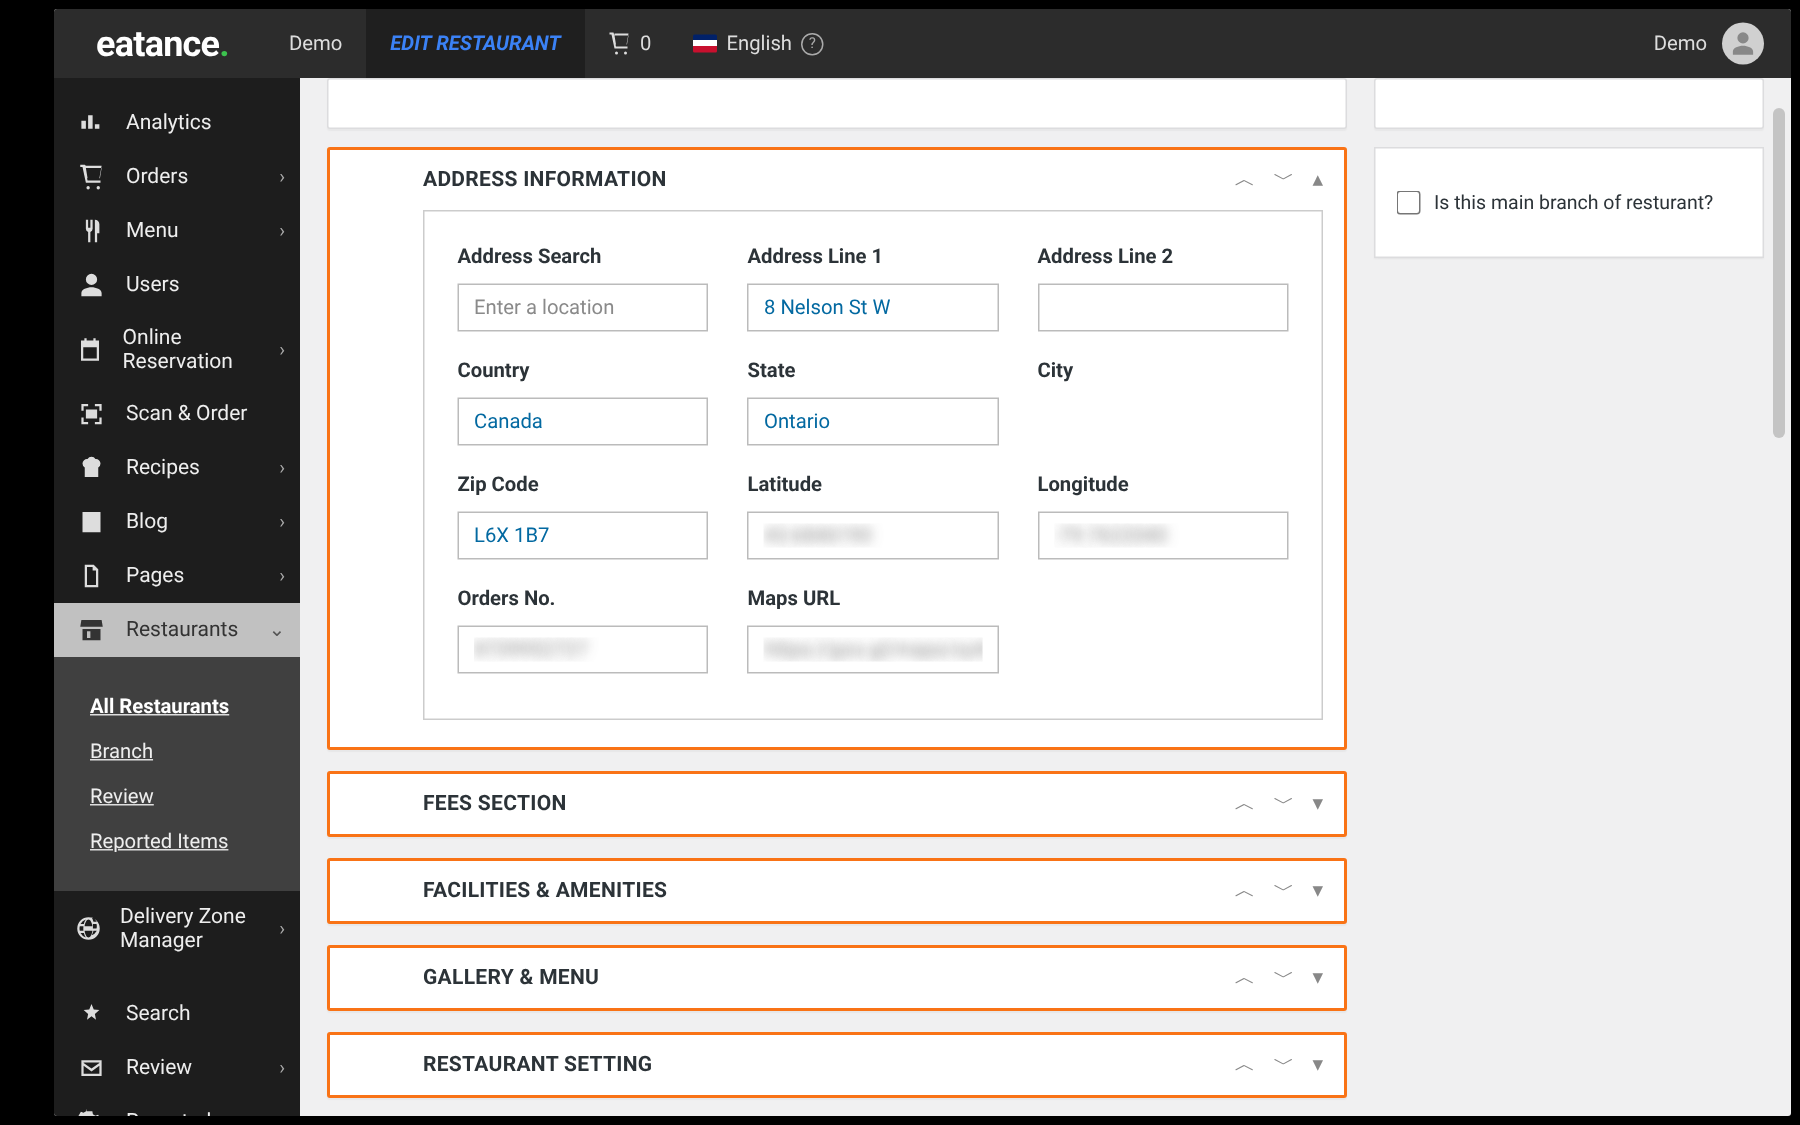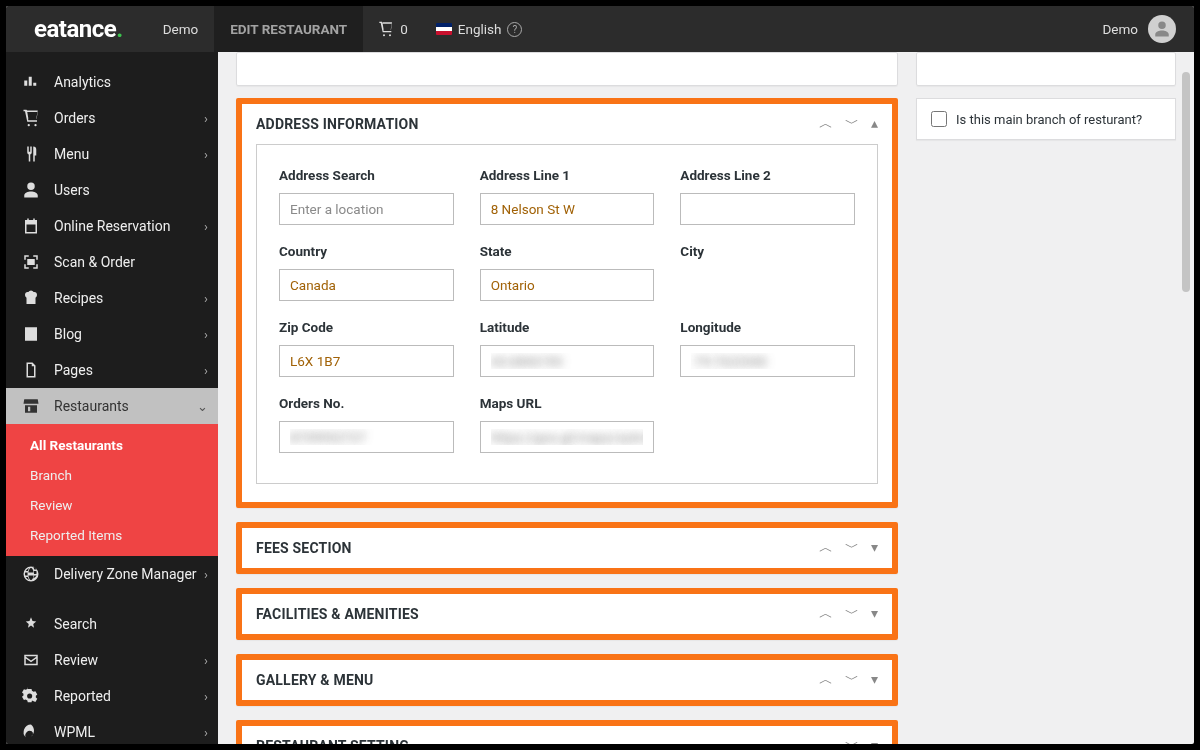--- a/index.html
+++ b/index.html
@@ -1,73 +1,73 @@
 <!DOCTYPE html>
 <html><head>
 <meta charset="utf-8">
 <style>
 * { margin:0; padding:0; box-sizing:border-box; font-family:-apple-system,BlinkMacSystemFont,"Segoe UI",Roboto,sans-serif; }
 body { background:#000; padding:6px; height:750px; overflow:hidden; }
-.app { display:flex; flex-direction:column; height:100%; background:#f0f0f1; border-radius:2px; overflow:hidden; }
+.app { display:flex; flex-direction:column; height:100%; background:#f0f0f1; border-radius:2px; overflow:hidden;margin-left:30px; }
 
 
 .topbar { background:#2c2c2c; color:#ddd; height:46px; display:flex; align-items:center; position:relative; }
 .logo { font-size:24px; font-weight:700; color:#fff; padding:0 24px 0 28px; letter-spacing:-.5px; }
 .logo .dot { color:#3cc24e; }
 .topnav { display:flex; align-items:center; height:100%; }
 .topnav a { color:#ddd; text-decoration:none; padding:0 16px; height:100%; display:flex; align-items:center; font-size:13.5px; }
-.topnav a.active { background:#1f1f1f; color:#a3a3a3; font-weight:700; }
+.topnav a.active { background:#1f1f1f; color:#3b82f6; font-weight:700;font-style:italic; }
 .topnav .cart { display:flex; align-items:center; padding:0 14px; font-size:13.5px; }
 .topnav .cart svg { margin-right:5px; }
 .topnav .lang { display:flex; align-items:center; padding:0 14px; font-size:13.5px; gap:6px; }
 .flag { width:16px; height:12px; background:linear-gradient(to bottom,#012169 0 33%,#fff 33% 66%,#c8102e 66% 100%); border-radius:1px; }
 .help-ic { width:15px; height:15px; border:1.5px solid #aaa; border-radius:50%; display:inline-flex; align-items:center; justify-content:center; font-size:10px; color:#aaa; }
 .userarea { margin-left:auto; display:flex; align-items:center; padding-right:18px; font-size:13.5px; gap:10px; }
 .avatar { width:28px; height:28px; background:#d0d0d0; border-radius:50%; display:flex; align-items:center; justify-content:center; }
 .avatar svg { fill:#888; }
 
 
 .main { flex:1; display:flex; overflow:hidden; }
-.sidebar { width:212px; background:#1d1d1d; color:#ddd; overflow-y:auto; padding-top:12px; }
+.sidebar { width:164px; background:#1d1d1d; color:#ddd; overflow-y:auto; padding-top:12px; }
 .sidebar a { display:flex; align-items:center; color:#eee; text-decoration:none; font-size:14px; padding:9px 10px 9px 14px; position:relative; }
 .sidebar a.active { background:#c1c1c1; color:#333; }
 .sidebar a .ic { width:22px; display:inline-flex; justify-content:center; margin-right:12px; }
 .sidebar a .chev { margin-left:auto; font-size:13px; color:#aaa; }
 .sidebar a.active .chev { color:#555; }
-.submenu { background:#ef4444; padding:6px 0; }
+.submenu { background:#404040; padding:18px 0;text-decoration:underline; }
 .submenu a { padding:7px 14px 7px 24px; font-size:13.5px; font-weight:400; }
 .submenu a.sub-active { font-weight:700; color:#fff; }
 .sidebar-gap { height:14px; }
 
 .content { flex:1; overflow-y:auto; padding:0 18px 18px 18px; position:relative; }
 .content-scroll { position:absolute; right:4px; top:20px; bottom:20px; width:8px; display:flex; align-items:flex-start; }
 .content-scroll .thumb { width:8px; height:220px; background:#c4c4c4; border-radius:4px; margin-top:0; }
 .content-inner { display:flex; gap:18px; align-items:flex-start; padding-top:0; }
 .col-main { flex:1; }
 .col-side { width:260px; }
 
 
 .strip { height:34px; background:#fff; border:1px solid #dcdcde; border-radius:2px; margin-bottom:12px; box-shadow:0 1px 1px rgba(0,0,0,.04); }
 
 
-.panel { background:#fff; border:6px solid #f97316; border-radius:2px; margin-bottom:14px; box-shadow:0 1px 1px rgba(0,0,0,.04); }
+.panel { background:#fff; border:2px solid #f97316; border-radius:2px; margin-bottom:14px; box-shadow:0 1px 1px rgba(0,0,0,.04);padding-left:48px; }
 .panel-head { display:flex; align-items:center; padding:11px 14px; }
 .panel-head h3 { font-size:14px; font-weight:700; color:#2c3338; letter-spacing:.2px; }
 .panel-head .ctrls { margin-left:auto; display:flex; gap:12px; color:#888; }
 .panel-head .ctrls span { cursor:pointer; font-size:14px; }
 .panel-body { padding:0 14px 18px 14px; }
 .fieldset-outer { border:1px solid #ccc; padding:22px 22px 12px 22px; }
 .row3 { display:grid; grid-template-columns:repeat(3,1fr); gap:26px; margin-bottom:18px; }
 .field label { display:block; font-size:13.5px; font-weight:700; color:#2c3338; margin-bottom:10px; }
-.field input { width:100%; height:32px; border:1px solid #bbb; padding:0 10px; font-size:13.5px; color:#a16207; background:#fff; }
+.field input { width:100%; height:32px; border:1px solid #bbb; padding:0 10px; font-size:13.5px; color:#0369a1; background:#fff; }
 .field input::placeholder { color:#8a8a8a; }
 .field input.blur { color:transparent; text-shadow:0 0 8px rgba(100,100,100,.8); }
 
 
-.side-panel { background:#fff; border:1px solid #dcdcde; padding:12px 14px; box-shadow:0 1px 1px rgba(0,0,0,.04); }
+.side-panel { background:#fff; border:1px solid #dcdcde; padding:28px 14px; box-shadow:0 1px 1px rgba(0,0,0,.04); }
 .chk-row { display:flex; align-items:center; gap:9px; font-size:13px; color:#2c3338; }
 .chk-row input { width:16px; height:16px; }
 
 svg { display:block; }
 </style>
 </head>
 <body>
 
 <div class="app">
   <div class="topbar">

